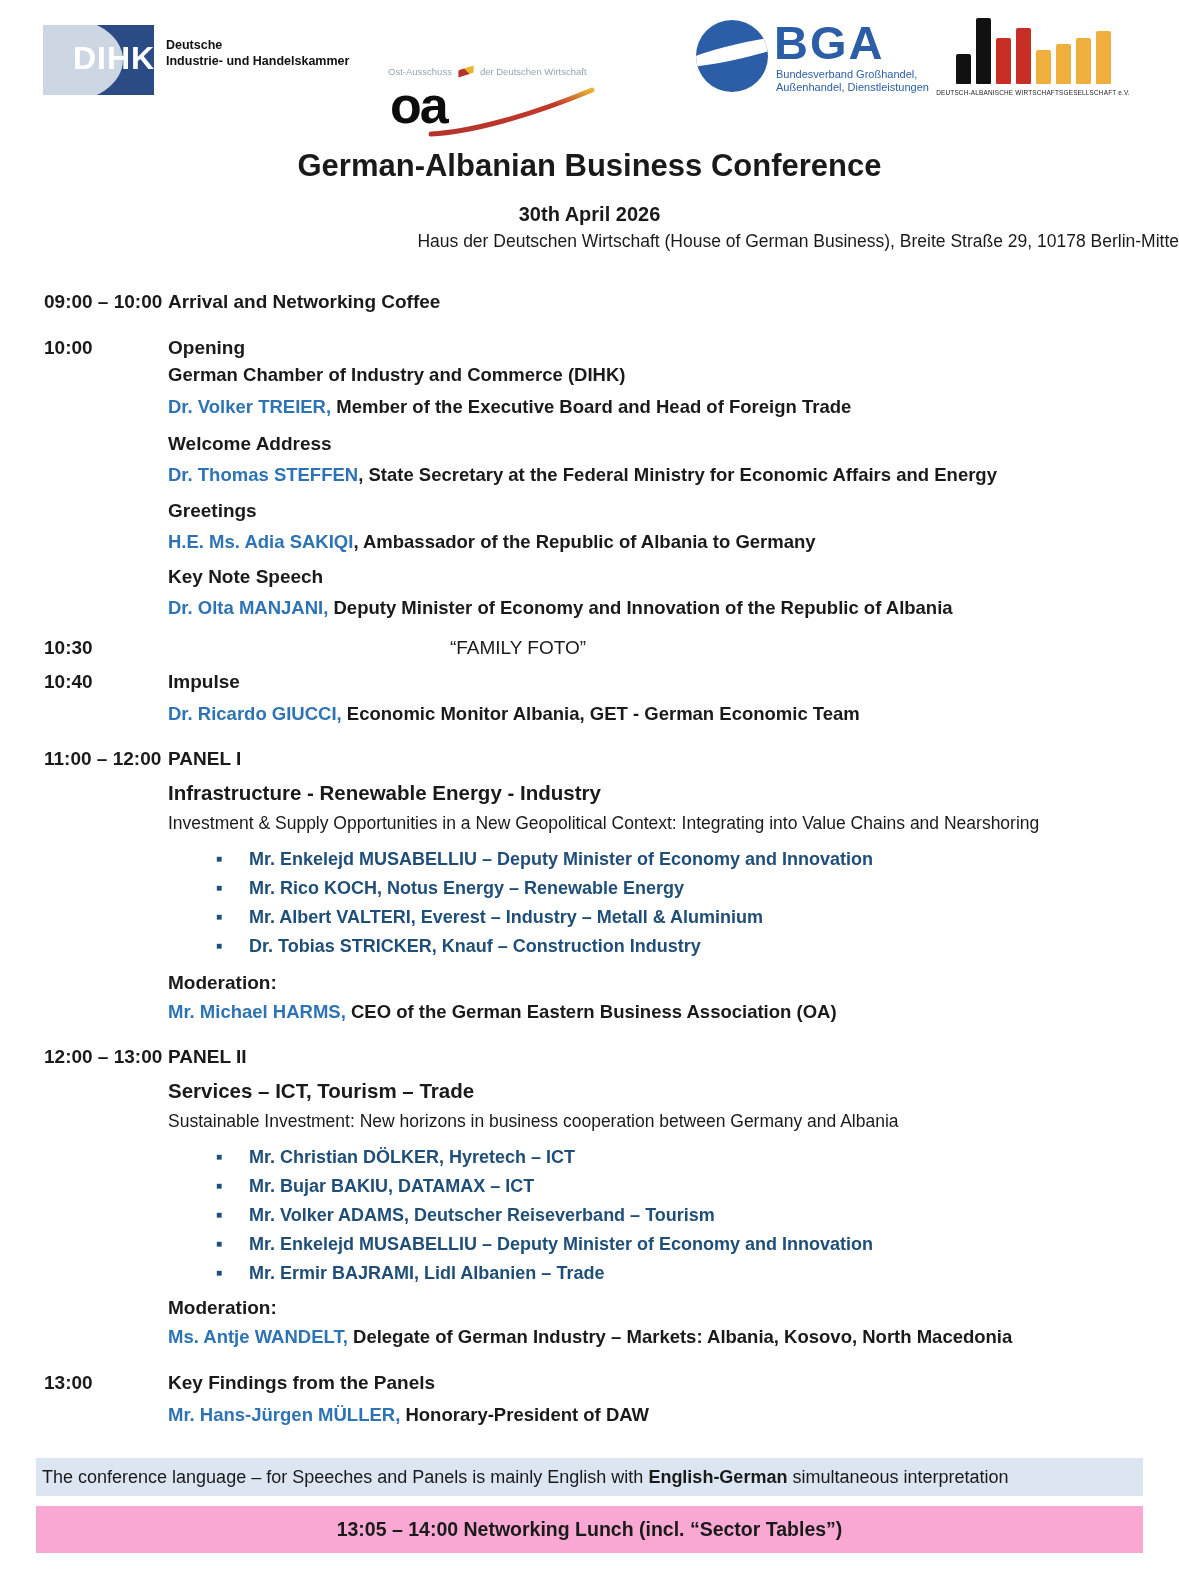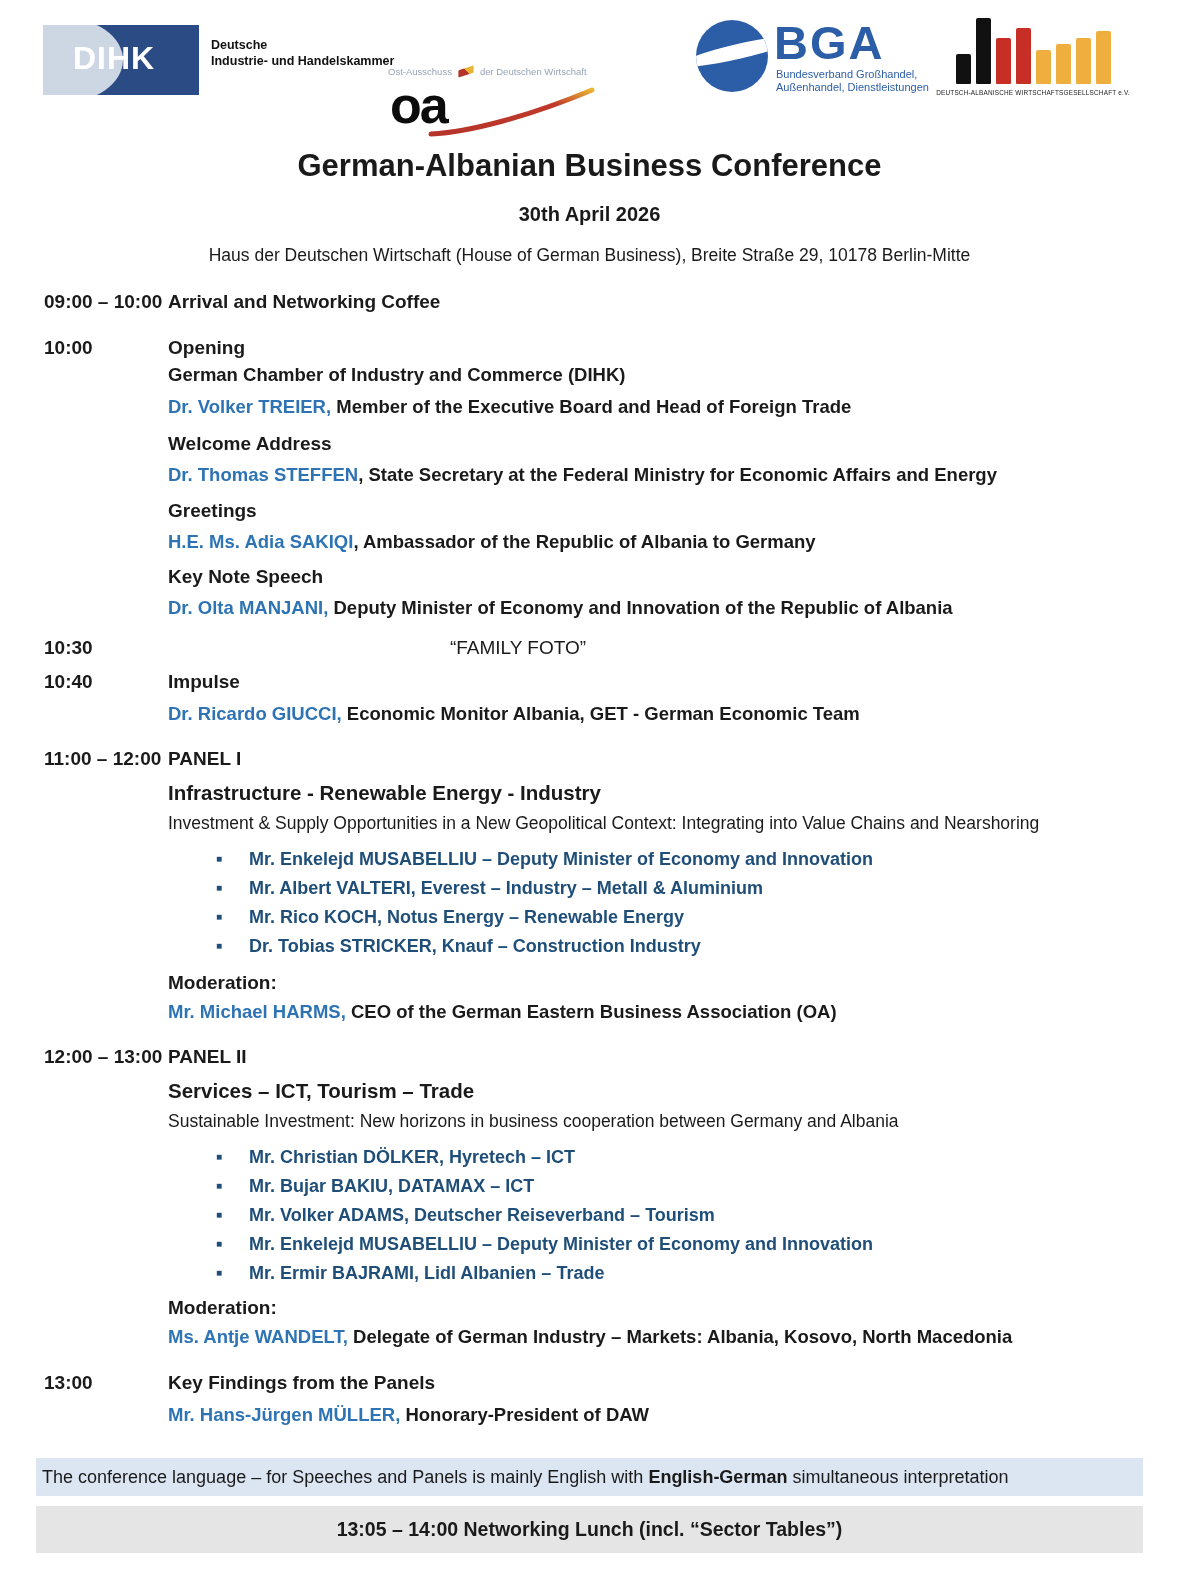--- a/index.html
+++ b/index.html
@@ -3,21 +3,21 @@
 <meta charset="utf-8">
 <style>
   * { box-sizing: border-box; }
   body { margin:0; background:#ffffff; font-family:"Liberation Sans", sans-serif; color:#1a1a1a; }
   .page { position:relative; width:1179px; height:1573px; background:#fff; overflow:hidden; }
 
   
   .logos { position:absolute; top:0; left:0; width:100%; height:120px; }
 
   .logo-dihk { position:absolute; left:43px; top:25px; display:flex; align-items:flex-start; }
-  .dihk-box { position:relative; width:156px; height:70px; background:#2a4b84; overflow:hidden; }
+  .dihk-box { position:relative; width:111px; height:70px; background:#2a4b84; overflow:hidden; }
   .dihk-box::before { content:""; position:absolute; left:-38px; top:-8px; width:118px; height:86px;
       background:#ccd7e3; border-radius:0 55% 55% 0 / 0 52% 52% 0; }
   .dihk-abbr { position:absolute; left:30px; top:15px; color:#fff; font-size:32px; font-weight:700; letter-spacing:1px; z-index:2; }
   .dihk-text { margin-left:12px; margin-top:12px; font-size:12.5px; font-weight:700; line-height:16px; color:#111; }
 
   .logo-oa { position:absolute; left:388px; top:22px; width:205px;margin-top:44px; }
   .oa-top { display:flex; align-items:center; gap:6px; font-size:9.5px; color:#97a4b4; white-space:nowrap; }
   .oa-mark { display:inline-block; width:16px; height:7px; border-radius:1px;
       background:linear-gradient(50deg,#b5342a 55%, #e9b433 55%); transform:rotate(-18deg) skewX(-18deg); }
   .oa-main { position:relative; height:62px; }
@@ -41,21 +41,21 @@
   .daw-b4 { height:56px; background:#c62e26; }
   .daw-b5 { height:34px; background:#efaf3f; }
   .daw-b6 { height:40px; background:#efaf3f; }
   .daw-b7 { height:46px; background:#efaf3f; }
   .daw-b8 { height:53px; background:#efaf3f; }
   .daw-sub { margin-top:5px; font-size:6.4px; letter-spacing:0.2px; color:#222; white-space:nowrap; }
 
   
   .doc-title { position:absolute; top:148px; left:0; width:100%; text-align:center; font-size:31px; font-weight:700; }
   .doc-date  { position:absolute; top:203px; left:0; width:100%; text-align:center; font-size:20px; font-weight:700; }
-  .doc-venue { position:absolute; top:245px; left:0; width:100%; text-align:center; font-size:17.5px; font-weight:400; }
+  .doc-venue { position:absolute; top:231px; left:0; width:100%; text-align:right; font-size:17.5px; font-weight:400; }
 
   
   .schedule { position:absolute; left:44px; top:290px; width:1100px; }
   .row { display:flex; align-items:flex-start; }
   .t { flex:0 0 124px; font-weight:700; font-size:19px; line-height:24px; }
   .b { flex:1; min-width:0; }
   .h   { font-weight:700; font-size:19px; line-height:24px; }
   .h2  { font-weight:700; font-size:20.5px; line-height:25px; }
   .line { font-size:18.5px; font-weight:700; line-height:24px; }
   .name { color:#2e74b5; }
@@ -70,21 +70,21 @@
   .mt22 { margin-top:22px; } .mt21 { margin-top:21px; } .mt16 { margin-top:16px; }
   .mt13 { margin-top:13px; } .mt12 { margin-top:12px; } .mt11 { margin-top:11px; }
   .mt10 { margin-top:10px; } .mt9 { margin-top:9px; }   .mt8 { margin-top:8px; }
   .mt7  { margin-top:7px; }  .mt5 { margin-top:5px; }   .mt3 { margin-top:3px; }
 
   
   .lang-bar { position:absolute; left:36px; right:36px; top:1458px; height:38px;
       background:#dce6f2; font-size:18px; line-height:38px; padding-left:6px; white-space:nowrap; }
   .lang-bar b { font-weight:700; }
   .lunch-bar { position:absolute; left:36px; right:36px; top:1506px; height:47px;
-      background:#e5e5e5; text-align:center; font-size:19.5px; font-weight:700; line-height:47px; }
+      background:#f9a8d4; text-align:center; font-size:19.5px; font-weight:700; line-height:47px; }
 </style>
 </head>
 <body>
 
 <div class="page">
 
   <div class="logos">
 
     <div class="logo-dihk">
       <div class="dihk-box">
@@ -200,22 +200,22 @@
     </div>
 
     <div class="row mt21">
       <div class="t">11:00 – 12:00</div>
       <div class="b">
         <div class="h">PANEL I</div>
         <div class="h2 mt9">Infrastructure - Renewable Energy - Industry</div>
         <div class="desc mt7">Investment &amp; Supply Opportunities in a New Geopolitical Context: Integrating into Value Chains and Nearshoring</div>
         <ul class="speakers">
           <li>Mr. Enkelejd MUSABELLIU – Deputy Minister of Economy and Innovation</li>
+          <li>Mr. Rico KOCH, Notus Energy – Renewable Energy</li>
           <li>Mr. Albert VALTERI, Everest – Industry – Metall &amp; Aluminium</li>
-          <li>Mr. Rico KOCH, Notus Energy – Renewable Energy</li>
           <li>Dr. Tobias STRICKER, Knauf – Construction Industry</li>
         </ul>
         <div class="h mt13">Moderation:</div>
         <div class="line mt5">
           <span class="name">Mr. Michael HARMS,</span><span> CEO of the German Eastern Business Association (OA)</span>
         </div>
       </div>
     </div>
 
     <div class="row mt21">

